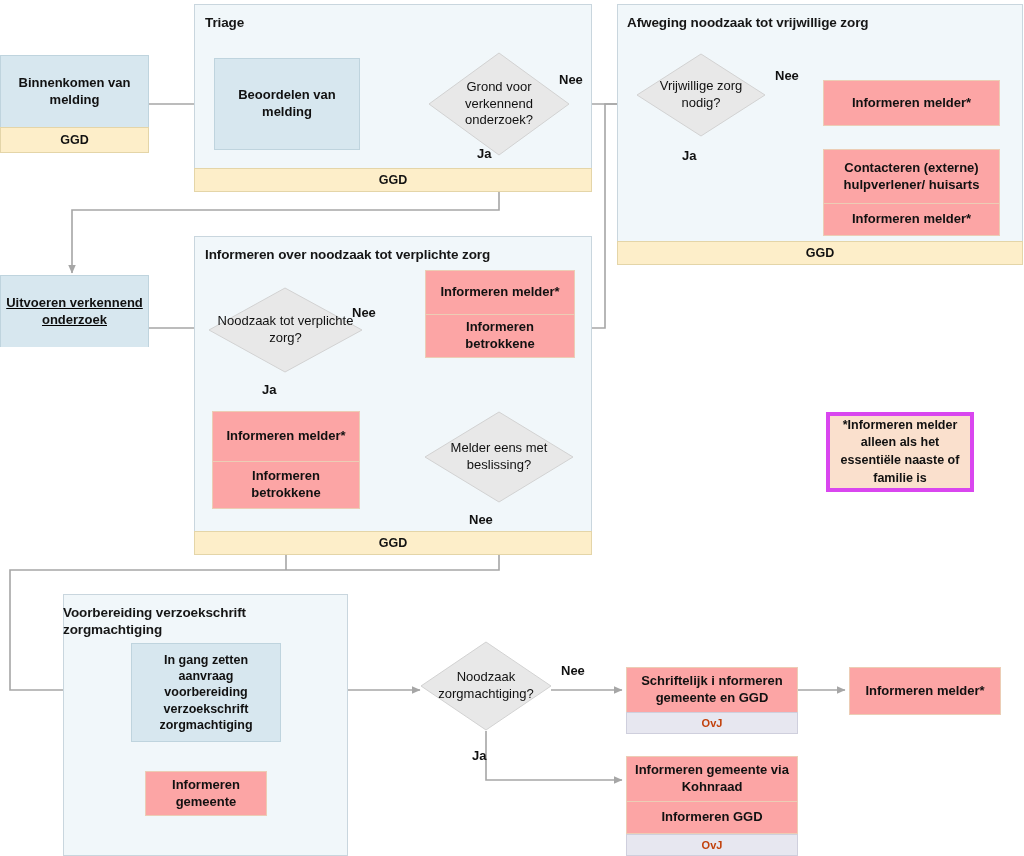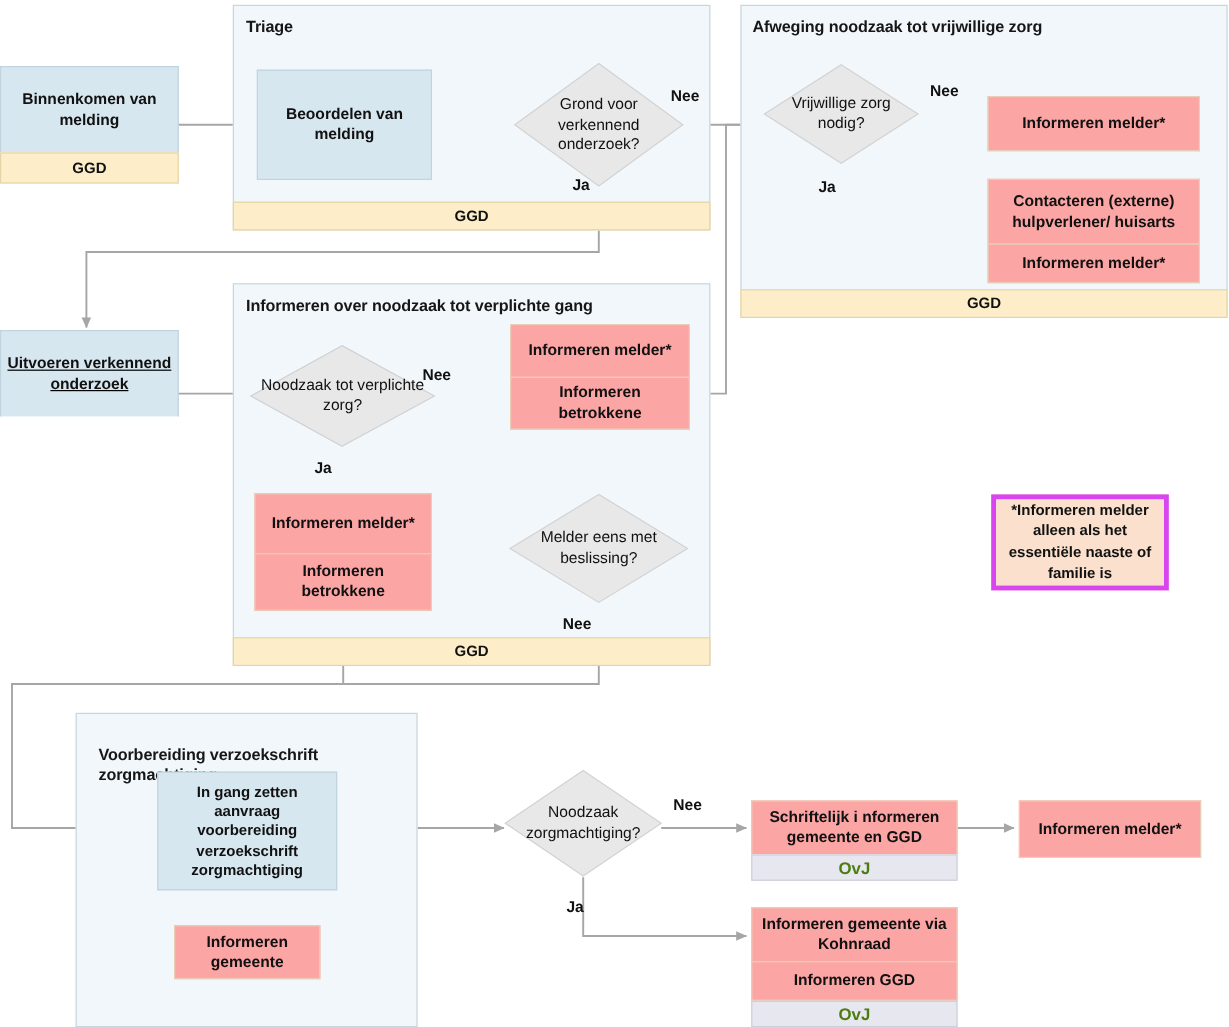--- a/index.html
+++ b/index.html
@@ -28,21 +28,21 @@
   .peach{background:#fca5a5;border:1px solid #eccdb5;}
   .lane{
     background:#fdeec9;border:1px solid #e4d5a8;
     display:flex;align-items:center;justify-content:center;
     font-size:12.5px;font-weight:bold;color:#111;box-sizing:border-box;
   }
   .lane-left{justify-content:flex-start;padding-left:7px;}
   .ovj{
     background:#e7e7f0;border:1px solid #cfcfdd;
     display:flex;align-items:center;justify-content:center;
-    font-size:14px;font-weight:bold;color:#4d7c0f;box-sizing:border-box;
+    font-size:11px;font-weight:bold;color:#c2410c;box-sizing:border-box;
   }
   .divider{border-top:1px solid #eccdb5;}
 
   
   .diamond{position:absolute;}
   .diamond svg{position:absolute;left:0;top:0;}
   .diamond .dtext{
     position:absolute;left:0;top:0;width:100%;height:100%;
     display:flex;align-items:center;justify-content:center;text-align:center;
     font-size:13px;font-weight:normal;color:#111;line-height:1.3;
@@ -152,21 +152,21 @@
   <div class="node" style="left:823px;top:149px;width:177px;height:87px;">
     <div class="box peach" style="width:100%;height:54px;border-bottom:none;">Contacteren (externe) hulpverlener/ huisarts</div>
     <div class="box peach divider" style="width:100%;height:33px;">Informeren melder*</div>
   </div>
 
   <div class="node" style="left:0px;top:275px;width:149px;height:98px;text-decoration:underline;">
     <div class="box blue" style="width:100%;height:72px;border-bottom:none;">Uitvoeren verkennend onderzoek</div>
   </div>
 
   <div class="node panel" style="left:194px;top:236px;width:398px;height:319px;"></div>
-  <div class="panel-title" style="left:205px;top:246px;width:380px;">Informeren over noodzaak tot verplichte gang</div>
+  <div class="panel-title" style="left:205px;top:246px;width:380px;">Informeren over noodzaak tot verplichte zorg</div>
   <div class="lane" style="position:absolute;left:194px;top:531px;width:398px;height:24px;">GGD</div>
 
   <div class="diamond" style="left:208px;top:287px;width:155px;height:86px;">
     <svg width="155" height="86" viewBox="0 0 155 86" xmlns="http://www.w3.org/2000/svg">
       <polygon points="77,1 154,43 77,85 1,43" fill="#e8e8e8" stroke="#d2d2d2" stroke-width="1"></polygon>
     </svg>
     <div class="dtext" style="padding:0 8px;">Noodzaak tot verplichte zorg?</div>
   </div>
   <div class="elabel" style="left:352px;top:305px;">Nee</div>
   <div class="elabel" style="left:262px;top:382px;">Ja</div>
@@ -185,21 +185,21 @@
     <svg width="150" height="92" viewBox="0 0 150 92" xmlns="http://www.w3.org/2000/svg">
       <polygon points="75,1 149,46 75,91 1,46" fill="#e8e8e8" stroke="#d2d2d2" stroke-width="1"></polygon>
     </svg>
     <div class="dtext" style="padding:0 8px;">Melder eens met beslissing?</div>
   </div>
   <div class="elabel" style="left:469px;top:512px;">Nee</div>
 
   <div class="node note" style="left:826px;top:412px;width:148px;height:80px;">*Informeren melder alleen als het essentiële naaste of familie is</div>
 
   <div class="node panel" style="left:63px;top:594px;width:285px;height:262px;"></div>
-  <div class="panel-title" style="left:82px;top:604px;width:272px;margin-top:16px;">
+  <div class="panel-title" style="left:63px;top:604px;width:272px;">
     <span>Voorbereiding verzoekschrift</span><br>
     <span>zorgmachtiging</span>
   </div>
 
   <div class="node box blue" style="left:131px;top:643px;width:150px;height:99px;font-size:12.5px;">In gang zetten aanvraag voorbereiding verzoekschrift zorgmachtiging</div>
 
   <div class="node box peach" style="left:145px;top:771px;width:122px;height:45px;">Informeren gemeente</div>
 
   <div class="diamond" style="left:420px;top:641px;width:132px;height:90px;">
     <svg width="132" height="90" viewBox="0 0 132 90" xmlns="http://www.w3.org/2000/svg">

